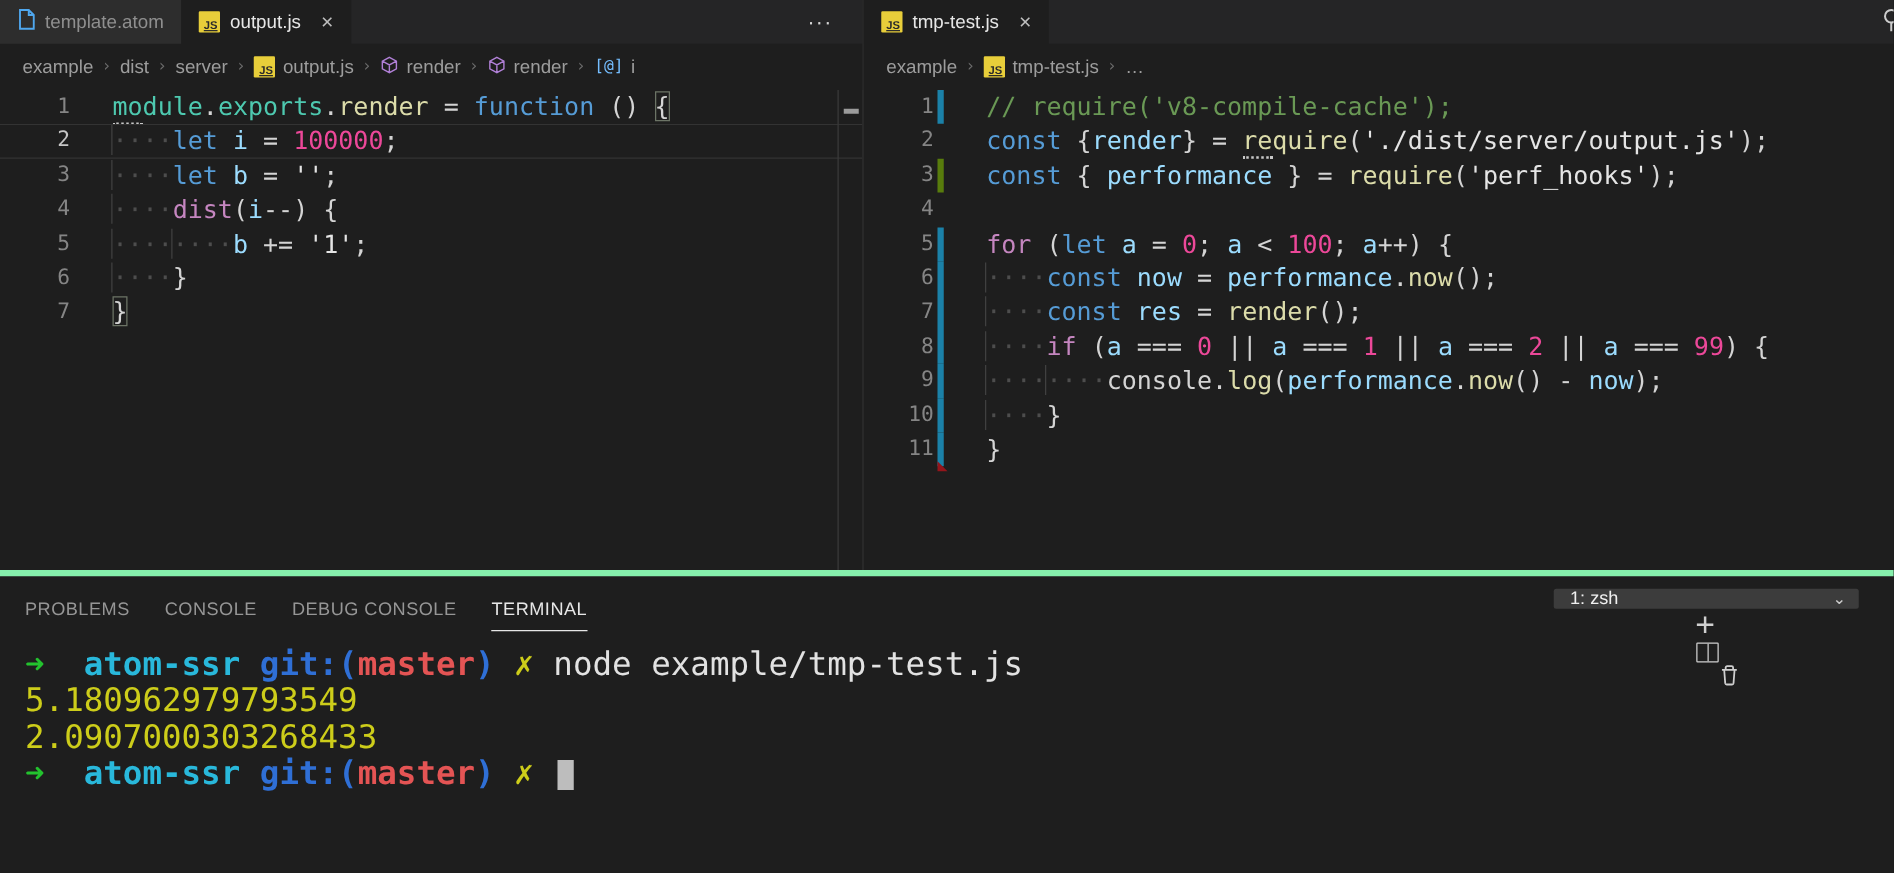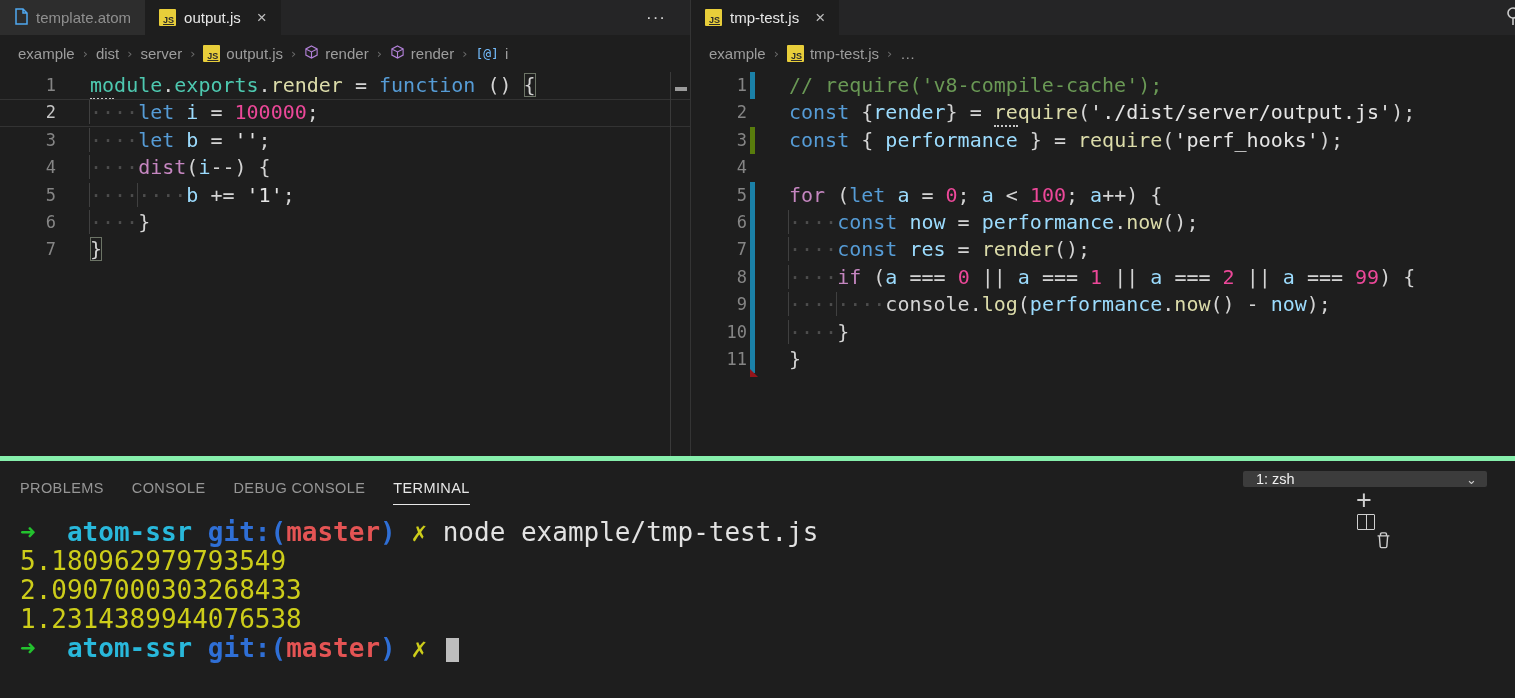--- a/index.html
+++ b/index.html
@@ -221,17 +221,16 @@
       <div class="icon-btn trash-btn">
         <svg width="19" height="20" viewBox="0 0 16 16">
             <path fill="none" stroke="#cfcfcf" stroke-width="1.2" d="M3 4.5 h10 M5.5 4.5 V3 a1 1 0 0 1 1-1 h3 a1 1 0 0 1 1 1 v1.5 M4.5 4.5 l.7 9 a1 1 0 0 0 1 .9 h3.6 a1 1 0 0 0 1-.9 l.7-9"></path>
           </svg>
       </div>
     </div>
     <div class="terminal" id="terminal">
         <div class="tline"><span class="tgreen b">➜</span><span class="t">  </span><span class="tcyan b">atom-ssr</span><span class="t"> </span><span class="tblue b">git:(</span><span class="tred b">master</span><span class="tblue b">)</span><span class="t"> </span><span class="tyellow b">✗</span><span class="t"> </span><span class="t">node example/tmp-test.js</span></div>
         <div class="tline"><span class="tyellow">5.180962979793549</span></div>
         <div class="tline"><span class="tyellow">2.0907000303268433</span></div>
-        <div class="tline"><span class="tyellow">1.2314389944076538</span></div>
         <div class="tline"><span class="tgreen b">➜</span><span class="t">  </span><span class="tcyan b">atom-ssr</span><span class="t"> </span><span class="tblue b">git:(</span><span class="tred b">master</span><span class="tblue b">)</span><span class="t"> </span><span class="tyellow b">✗</span><span class="t"> </span><span class="cursor"></span></div>
       </div>
   </div>
 </div>
 
 </body></html>

